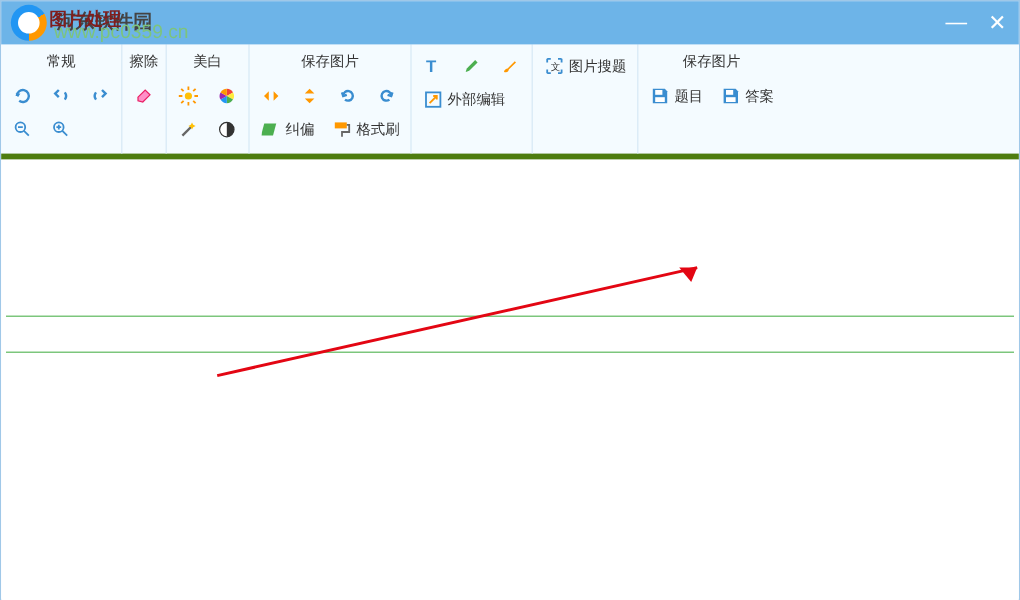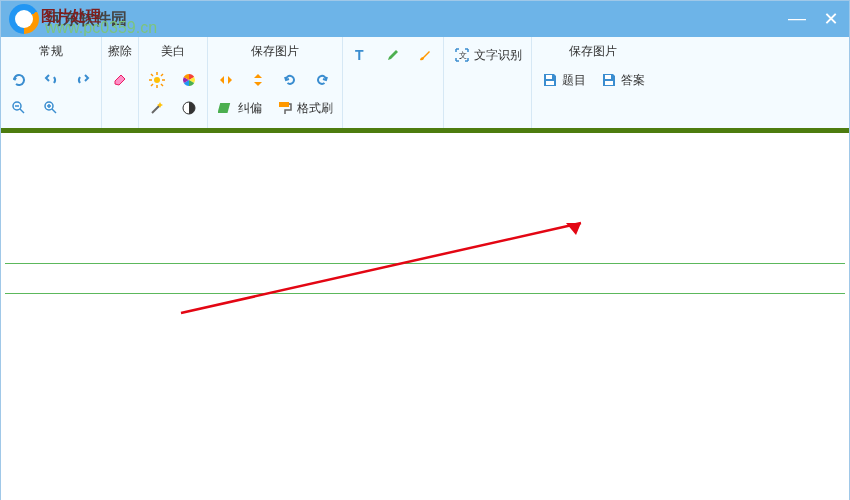--- a/index.html
+++ b/index.html
@@ -235,32 +235,43 @@
             </span>
           </div>
         <div class="tool-btn">
             <span class="ico">
               <svg width="16" height="16">
                 <path d="M3 13c0-2 2-3 3-3l6-6 1 1-6 6c0 1-1 3-4 2z" fill="#ff9800"></path>
               </svg>
             </span>
           </div>
       </div>
+      <div class="row">
+        <div class="tool-btn">
+            <span class="ico">
+              <svg width="16" height="16">
+                <rect x="2" y="2" width="12" height="12" fill="none" stroke="#3a8dd0" stroke-width="1.5"></rect>
+                <path d="M5 11l6-6M8 5h3v3" fill="none" stroke="#ff9800" stroke-width="1.5"></path>
+              </svg>
+            </span>
+            <span>外部编辑</span>
+          </div>
+      </div>
     </div>
 
     <div class="group">
       <div class="row">
         <div class="tool-btn">
             <span class="ico">
               <svg width="16" height="16">
                 <path d="M2 2h3M2 2v3M14 2h-3M14 2v3M2 14h3M2 14v-3M14 14h-3M14 14v-3" stroke="#3a8dd0" stroke-width="1.5" fill="none"></path>
                 <text x="5" y="11" font-size="8" fill="#333">文</text>
               </svg>
             </span>
-            <span>文字识别</span>
+            <span>图片搜题</span>
           </div>
       </div>
     </div>
 
     <div class="group" style="border-right:none">
       <div class="group-title">保存图片</div>
       <div class="row">
         <div class="tool-btn">
             <span class="ico">
               <svg width="16" height="16">

